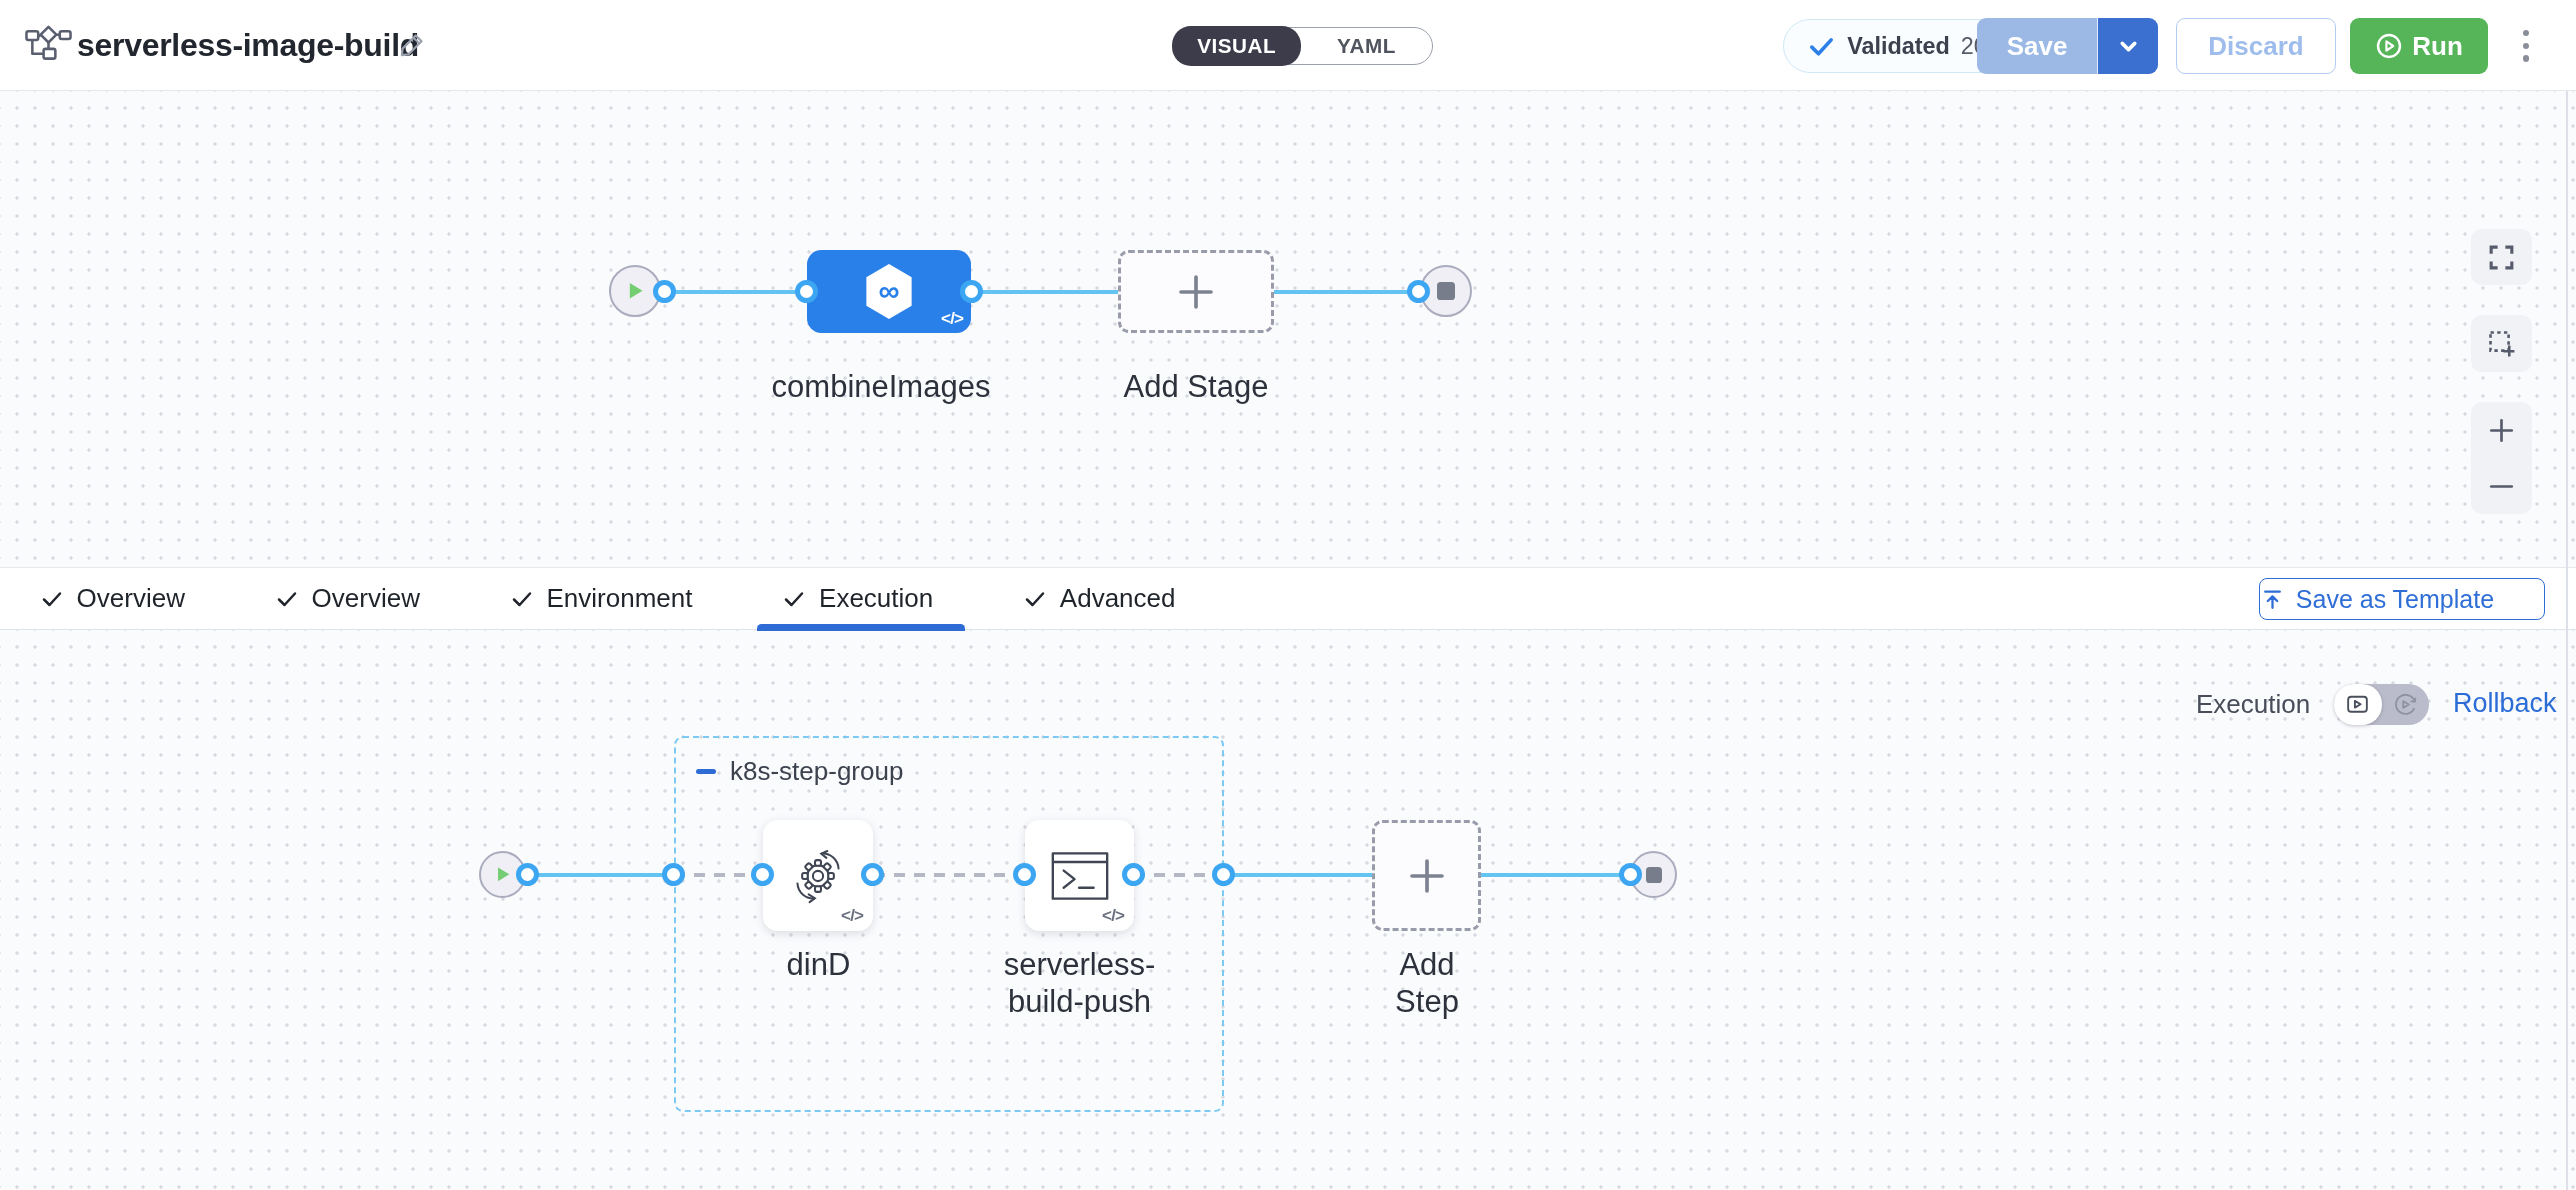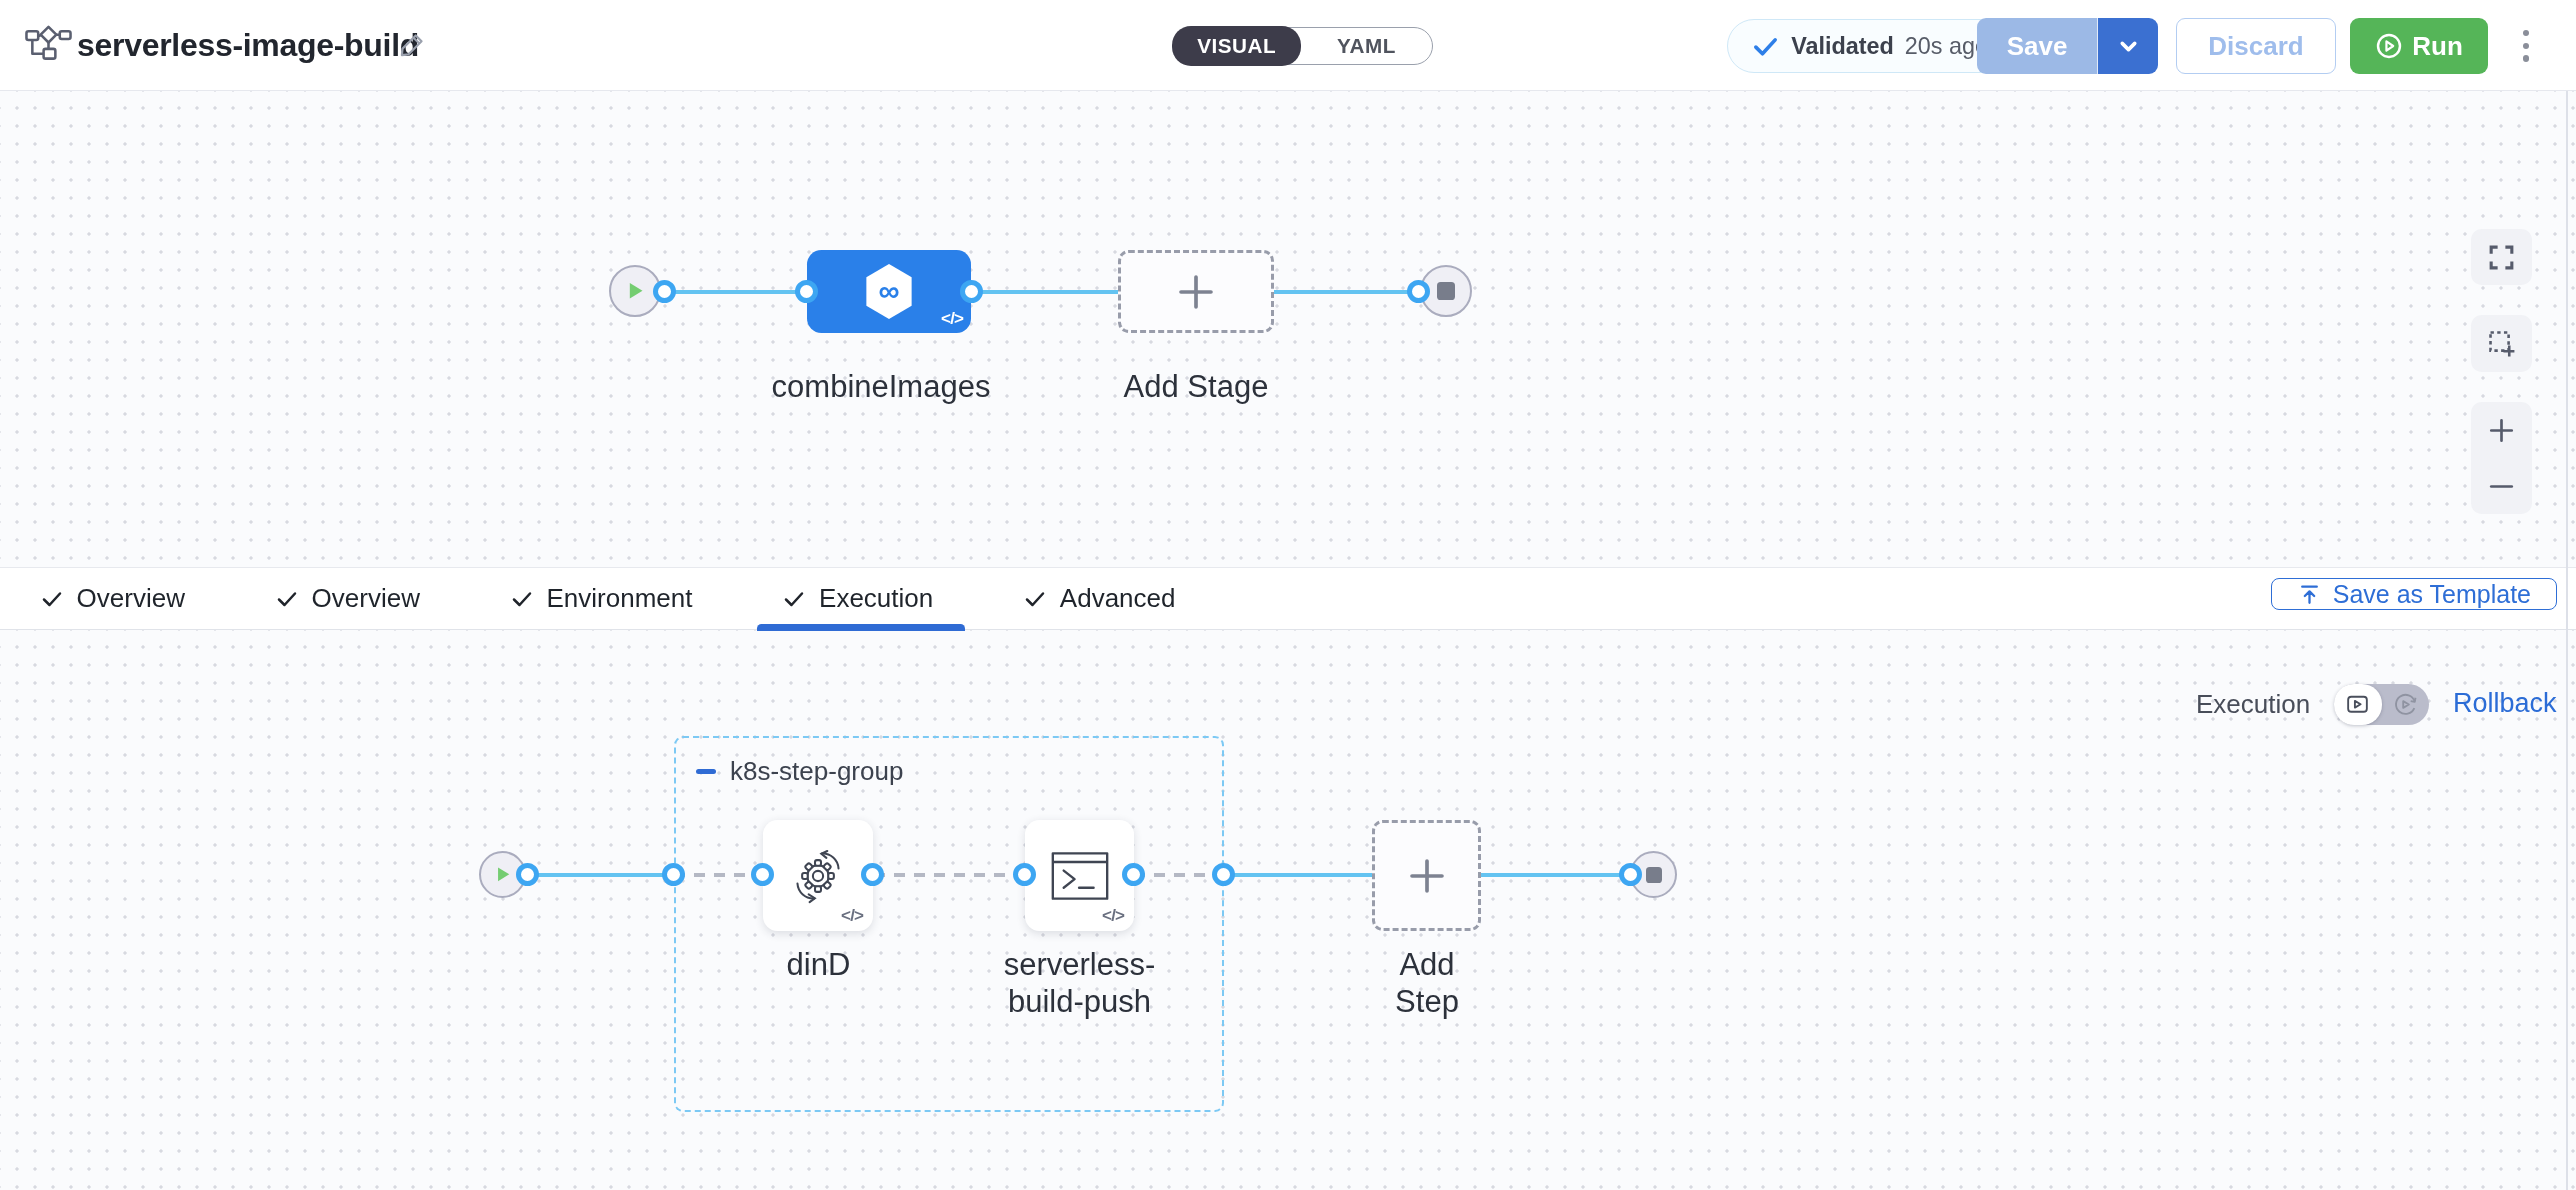--- a/index.html
+++ b/index.html
@@ -11,21 +11,21 @@
   .header { position:absolute; left:0; top:0; width:2576px; height:91px; background:#fff; border-bottom:1.8px solid #e6e8ee; z-index:20; }
   .pipe-icon { position:absolute; left:25px; top:23.4px; }
   .page-title { position:absolute; left:77px; top:27px; font-size:32px; font-weight:700; color:#22262e; letter-spacing:-0.3px; }
   .edit-icon { position:absolute; left:397px; top:29px; cursor:pointer; }
 
   .view-toggle { position:absolute; left:1173px; top:27px; height:38px; display:flex; border:1.8px solid #9aa0ac; border-radius:20px; background:#fff; }
   .view-seg { display:flex; align-items:center; font-size:20.7px; font-weight:700; letter-spacing:0.5px; cursor:pointer; }
   .view-seg.visual { background:#3d3c4a; color:#fff; border-radius:19px; margin:-1.8px 0 -1.8px -1.8px; padding:8px 25px;text-align:center; }
   .view-seg.yaml { color:#50545e; padding:0 36px; }
 
-  .validated-badge { position:absolute; left:1727px; top:19px; height:54px; padding:0 23.4px; display:flex; align-items:center; gap:10.8px; border:1.8px solid #cfe8f7; border-radius:27px; background:#f9fdff; }
+  .validated-badge { position:absolute; left:1783px; top:19px; height:54px; padding:0 23.4px; display:flex; align-items:center; gap:10.8px; border:1.8px solid #cfe8f7; border-radius:27px; background:#f9fdff; }
   .validated-label { font-size:23.4px; font-weight:700; color:#3c414d; }
   .validated-time { font-size:23.4px; color:#575c68; }
 
   .save-split { position:absolute; left:1977px; top:18px; height:56px; display:flex; border-radius:9px; overflow:hidden; }
   .save-main { width:120px; background:#9cb9e6; color:#fff; font-size:26px; font-weight:700; display:flex; align-items:center; justify-content:center; cursor:default; }
   .save-caret { width:61px; background:#3b70d1; display:flex; align-items:center; justify-content:center; border-left:1.8px solid rgba(255,255,255,.85); cursor:pointer; }
 
   .discard-btn { position:absolute; left:2176px; top:18px; width:160px; height:56px; background:#fff; border:1.8px solid #b3cdf2; border-radius:9px; color:#9fbdec; font-size:26px; font-weight:700; display:flex; align-items:center; justify-content:center; cursor:default; }
   .run-btn { position:absolute; left:2350px; top:18px; width:138px; height:56px; background:#55b558; border-radius:9px; color:#fff; font-size:26px; font-weight:700; display:flex; align-items:center; justify-content:center; gap:9px; cursor:pointer; }
   .kebab { position:absolute; left:2508px; top:23.4px; width:36px; height:45px; display:flex; flex-direction:column; align-items:center; justify-content:center; gap:6.3px; cursor:pointer; }
@@ -57,21 +57,21 @@
 
   .ctrl-btn { position:absolute; left:2471px; width:61px; background:#f1f2f6; border-radius:10.8px; display:flex; align-items:center; justify-content:center; cursor:pointer; z-index:4; }
   .ctrl-zoomgroup { position:absolute; left:2471px; top:311px; width:61px; height:112px; background:#f1f2f6; border-radius:10.8px; display:flex; flex-direction:column; align-items:center; justify-content:space-around; z-index:4; }
   .zoom-cell { width:61px; height:54px; display:flex; align-items:center; justify-content:center; cursor:pointer; }
 
   
   .tabbar { position:absolute; left:0; top:567px; width:2576px; height:63px; background:#fff; border-top:1.8px solid #e7e9ee; border-bottom:1.8px solid #e0e3e9; z-index:20; }
   .tabs { position:absolute; left:40px; top:0; height:61px; display:flex; gap:90px; align-items:center; }
   .tab { position:relative; height:61px; display:flex; align-items:center; gap:12.6px; font-size:26px; color:#1f242b; cursor:pointer; }
   .tab.active::after { content:""; position:absolute; left:-25px; right:-32px; bottom:-1.8px; height:7.2px; background:#2f6bd4; border-radius:4.5px 4.5px 0 0; }
-  .save-template-btn { position:absolute; left:2259px; top:10px; width:286px; height:32px; border:1.8px solid #2e6ed6; border-radius:8px; background:#fff; color:#2e6ed6; font-size:25px; display:flex; align-items:center; justify-content:center; gap:10.8px; cursor:pointer;margin-left:12px; }
+  .save-template-btn { position:absolute; left:2259px; top:10px; width:286px; height:42px; border:1.8px solid #2e6ed6; border-radius:8px; background:#fff; color:#2e6ed6; font-size:25px; display:flex; align-items:center; justify-content:flex-start; gap:10.8px; cursor:pointer; }
 
   
   .exec-label { position:absolute; left:2196px; top:59px; font-size:26px; color:#484d59; }
   .exec-toggle { position:absolute; left:2334px; top:54px; width:95px; height:41px; background:#babccb; border-radius:21.6px; display:flex; z-index:4; }
   .exec-toggle .seg { width:48px; height:41px; display:flex; align-items:center; justify-content:center; cursor:pointer; }
   .exec-toggle .seg.on { background:#fff; border-radius:20px; box-shadow:0 0.9px 3.6px rgba(30,35,60,.25); }
   .rollback-link { position:absolute; left:2453px; top:58px; font-size:27px; color:#2b6cd6; cursor:pointer; }
 
   .step-group { position:absolute; left:674px; top:106px; width:550px; height:376px; border:2.7px dashed #7cc9f4; border-radius:9px; z-index:2; }
   .group-header { position:absolute; left:18px; top:18px; display:flex; align-items:center; gap:12.6px; }

